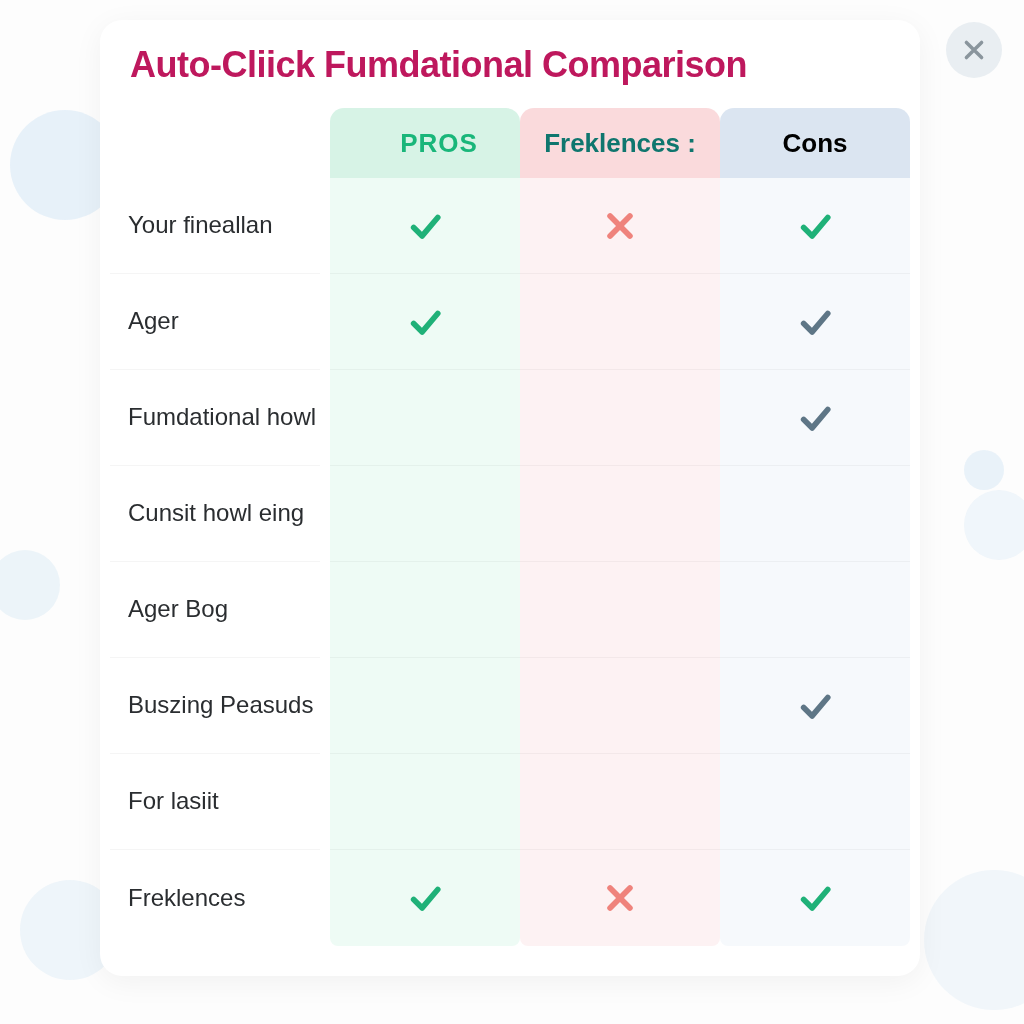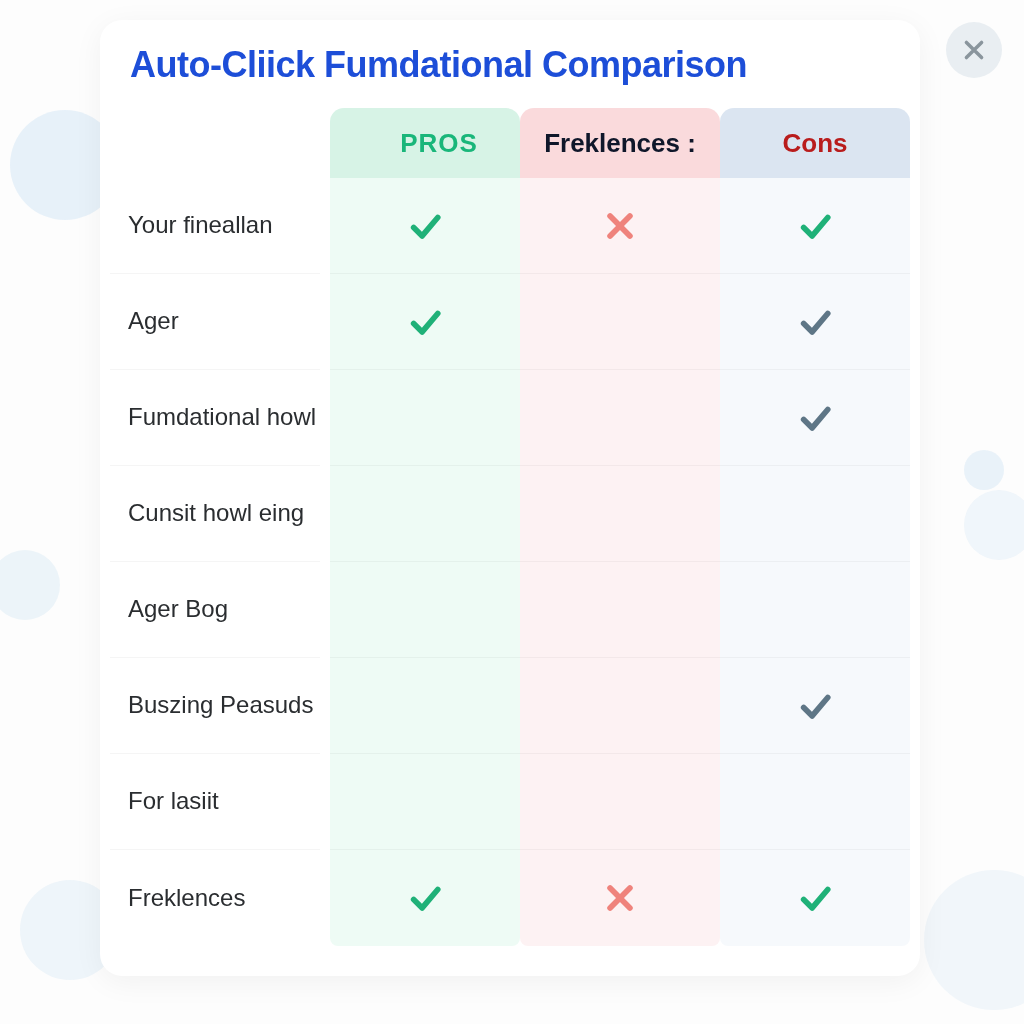--- a/index.html
+++ b/index.html
@@ -37,21 +37,21 @@
     width: 820px;
     background: #ffffff;
     border-radius: 22px;
     box-shadow: 0 6px 30px rgba(0,0,0,0.05);
     padding: 18px 0 30px 0;
   }
 
   h1.title {
     font-size: 36px;
     font-weight: 800;
-    color: #1d4ed8;
+    color: #be185d;
     letter-spacing: -0.5px;
     padding: 6px 30px 22px 30px;
   }
 
   .grid {
     display: grid;
     grid-template-columns: 220px 190px 200px 190px;
     position: relative;
     margin-left: 10px;
   }
@@ -81,22 +81,22 @@
     font-size: 24px;
     color: #2a2d30;
     font-weight: 500;
     line-height: 1.2;
     max-width: 210px;
     text-align: center;
   }
 
   .colhead { font-size: 26px; font-weight: 800; }
   .colhead.pros { color: #19b67a; letter-spacing: 1px; padding-left: 28px; }
-  .colhead.frek { color: #0f172a; font-weight: 700; }
-  .colhead.cons { color: #b91c1c; }
+  .colhead.frek { color: #0f766e; font-weight: 700; }
+  .colhead.cons { color: #000000; }
 
   .hrow, .row { display: contents; }
 
   svg.mark { width: 34px; height: 34px; stroke-width: 4; stroke-linecap: round; stroke-linejoin: round; fill: none; }
   .check-green { stroke: #1fb178; }
   .check-slate { stroke: #5e7686; }
   .cross-red   { stroke: #ef837c; }
 </style>
 </head>
 <body>

